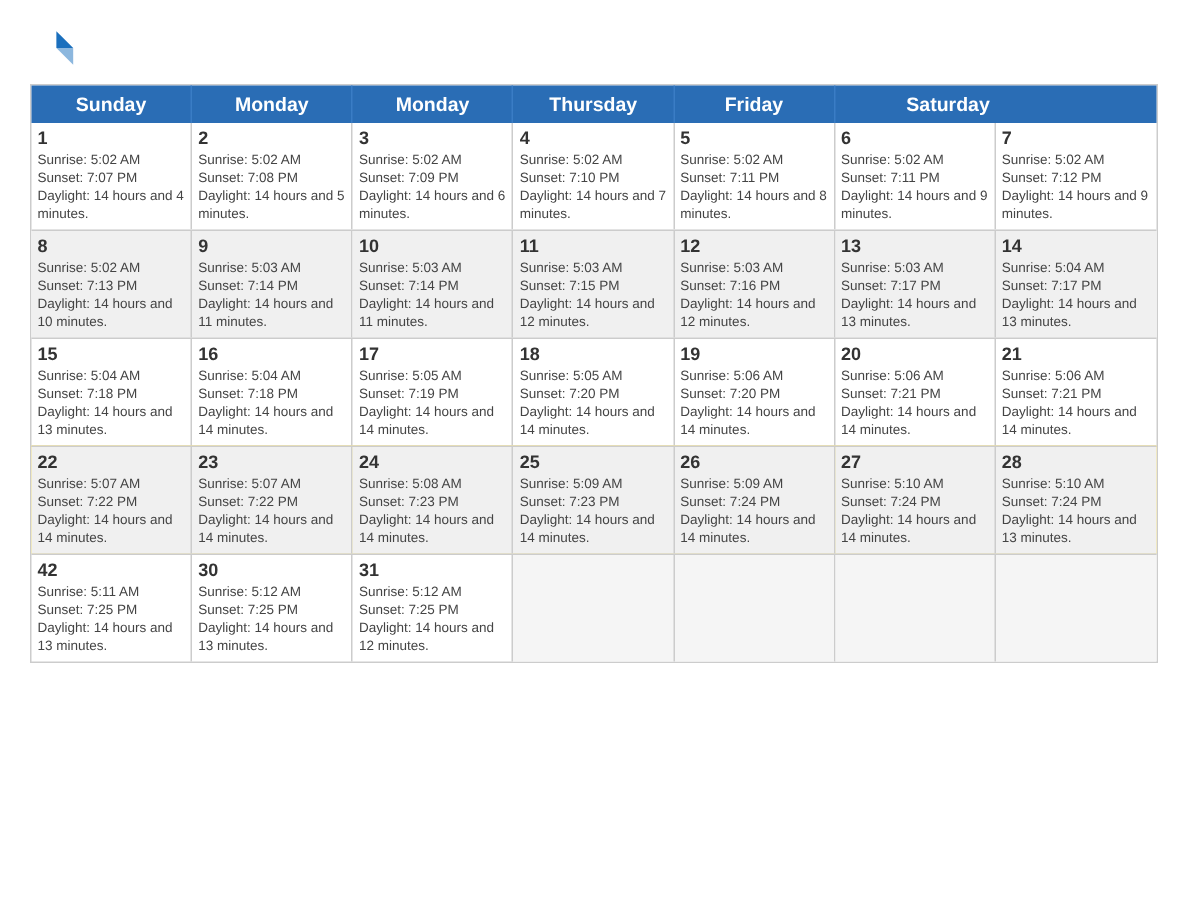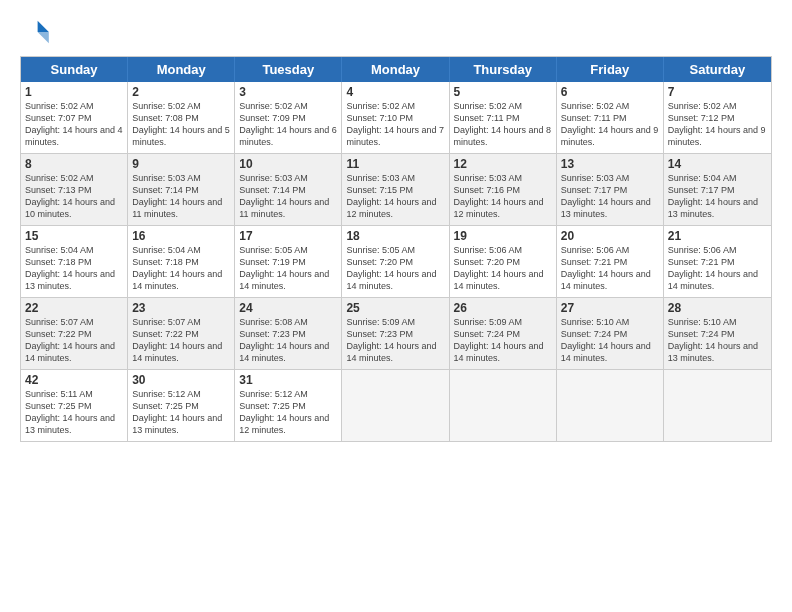--- a/index.html
+++ b/index.html
@@ -64,21 +64,21 @@
       background: #2a6db5;
     }
     .cal-header-cell {
       color: #fff;
       font-size: 13px;
       font-weight: bold;
       padding: 5px 4px;
       text-align: center;
       border-right: 1px solid #3a7dc5;
     }
-    .cal-header-cell:last-child { border-right: none; }
+    .cal-header-cell:last-child { border-right: none; text-align: right; }
     .cal-body {
       flex: 1;
       display: flex;
       flex-direction: column;
     }
     .cal-row {
       flex: 1;
       display: grid;
       grid-template-columns: repeat(7, 1fr);
       border-top: 1px solid #ccc;
@@ -125,21 +125,20 @@
     <div class="title-block">
       <div class="month-title"></div>
       <div class="location"></div>
     </div>
   </div>
 
   <div class="calendar">
     <div class="cal-header">
     <div class="cal-header-cell">Sunday</div>
         <div class="cal-header-cell">Monday</div>
-        <div class="cal-header-cell">Tuesday</div>
         <div class="cal-header-cell">Monday</div>
         <div class="cal-header-cell">Thursday</div>
         <div class="cal-header-cell">Friday</div>
         <div class="cal-header-cell">Saturday</div>
       </div>
     <div class="cal-body">
     <div class="cal-row">
           <div class="cal-cell">
             <div class="day-num">1</div>
             <div class="cell-text">Sunrise: 5:02 AM<br>Sunset: 7:07 PM<br>Daylight: 14 hours and 4 minutes.</div>

